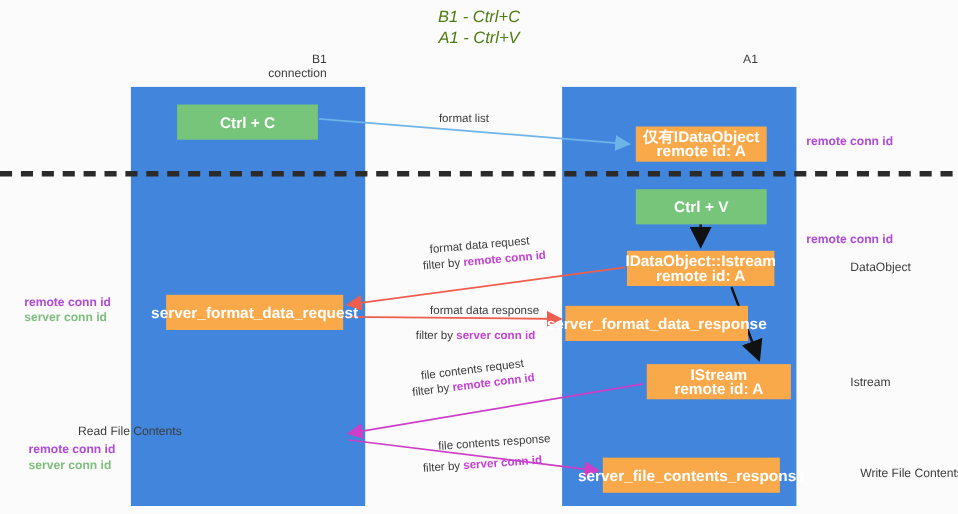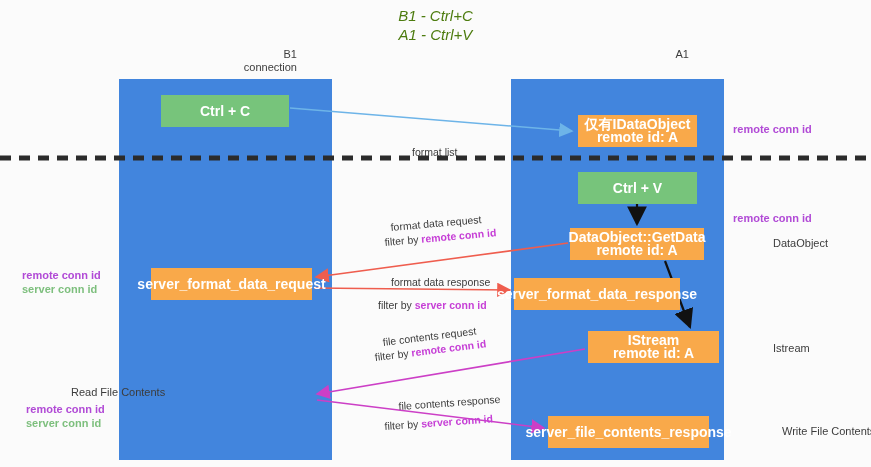--- a/index.html
+++ b/index.html
@@ -68,21 +68,21 @@
   #ann-left-1{left:22px;top:268px;}
   #ann-left-2{left:22px;top:282px;}
   #ann-read{left:26px;top:385px;}
   #ann-left-3{left:26px;top:402px;}
   #ann-left-4{left:26px;top:416px;}
 
   
   .elabel{position:absolute;font-size:10.5px;line-height:14px;white-space:nowrap;color:#3c3c3c;}
   .elabel .hl{color:#c63fd6;font-weight:bold;}
 
-  #el-format-list{left:412px;top:101px;margin-top:44px;}
+  #el-format-list{left:399px;top:101px;}
   #el-fdr-1{left:390px;top:220px;transform:rotate(-5deg);transform-origin:left top;}
   #el-fdr-2{left:384px;top:235px;transform:rotate(-5deg);transform-origin:left top;}
   #el-fdresp-1{left:391px;top:275px;}
   #el-fdresp-2{left:378px;top:298px;}
   #el-fcr-1{left:382px;top:335px;transform:rotate(-7deg);transform-origin:left top;}
   #el-fcr-2{left:374px;top:350px;transform:rotate(-7deg);transform-origin:left top;}
   #el-fcresp-1{left:398px;top:399px;transform:rotate(-4deg);transform-origin:left top;}
   #el-fcresp-2{left:384px;top:419px;transform:rotate(-4deg);transform-origin:left top;}
 
   
@@ -151,21 +151,21 @@
   <div class="box orange" id="box-dataobject-remote">
     <span>仅有IDataObject</span>
     <span>remote id: A</span>
   </div>
 
   <div class="box green" id="box-ctrlv">
     <span>Ctrl + V</span>
   </div>
 
   <div class="box orange" id="box-getdata">
-    <span>DataObject::GetData</span>
+    <span>IDataObject::Istream</span>
     <span>remote id: A</span>
   </div>
 
   <div class="box orange" id="box-fmt-req">
     <span>server_format_data_request</span>
   </div>
 
   <div class="box orange" id="box-fmt-resp">
     <span>server_format_data_response</span>
   </div>

